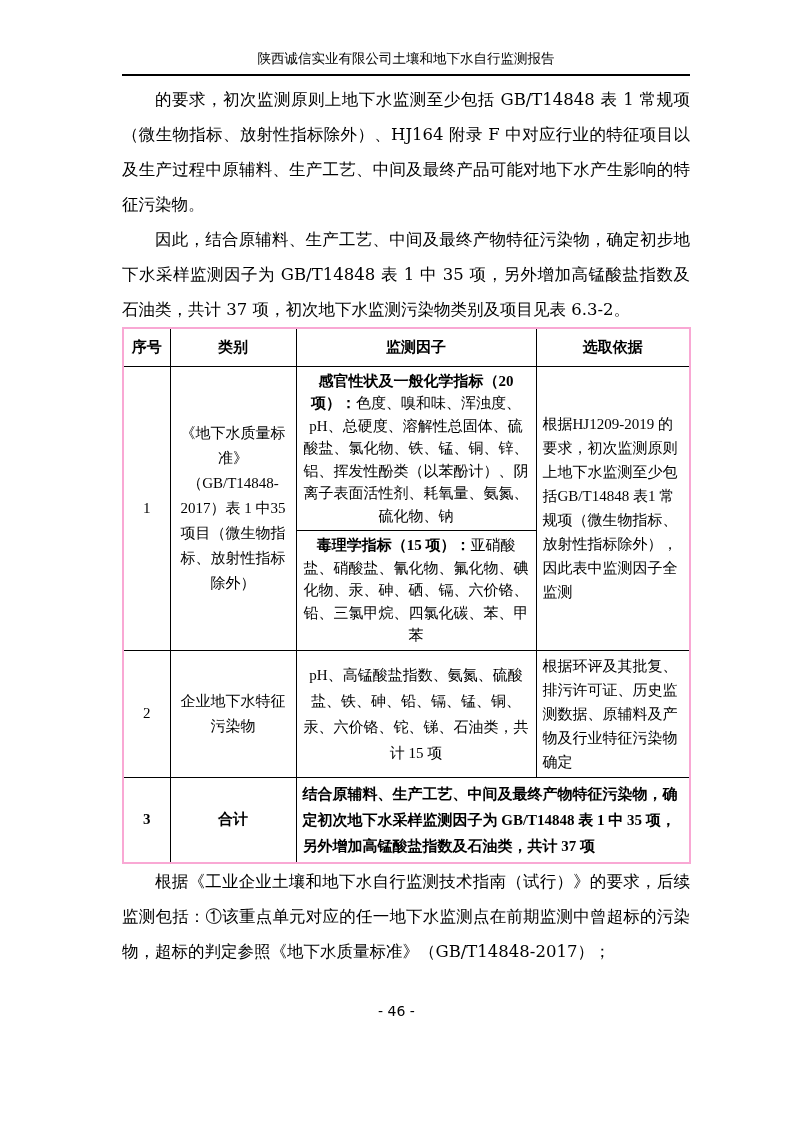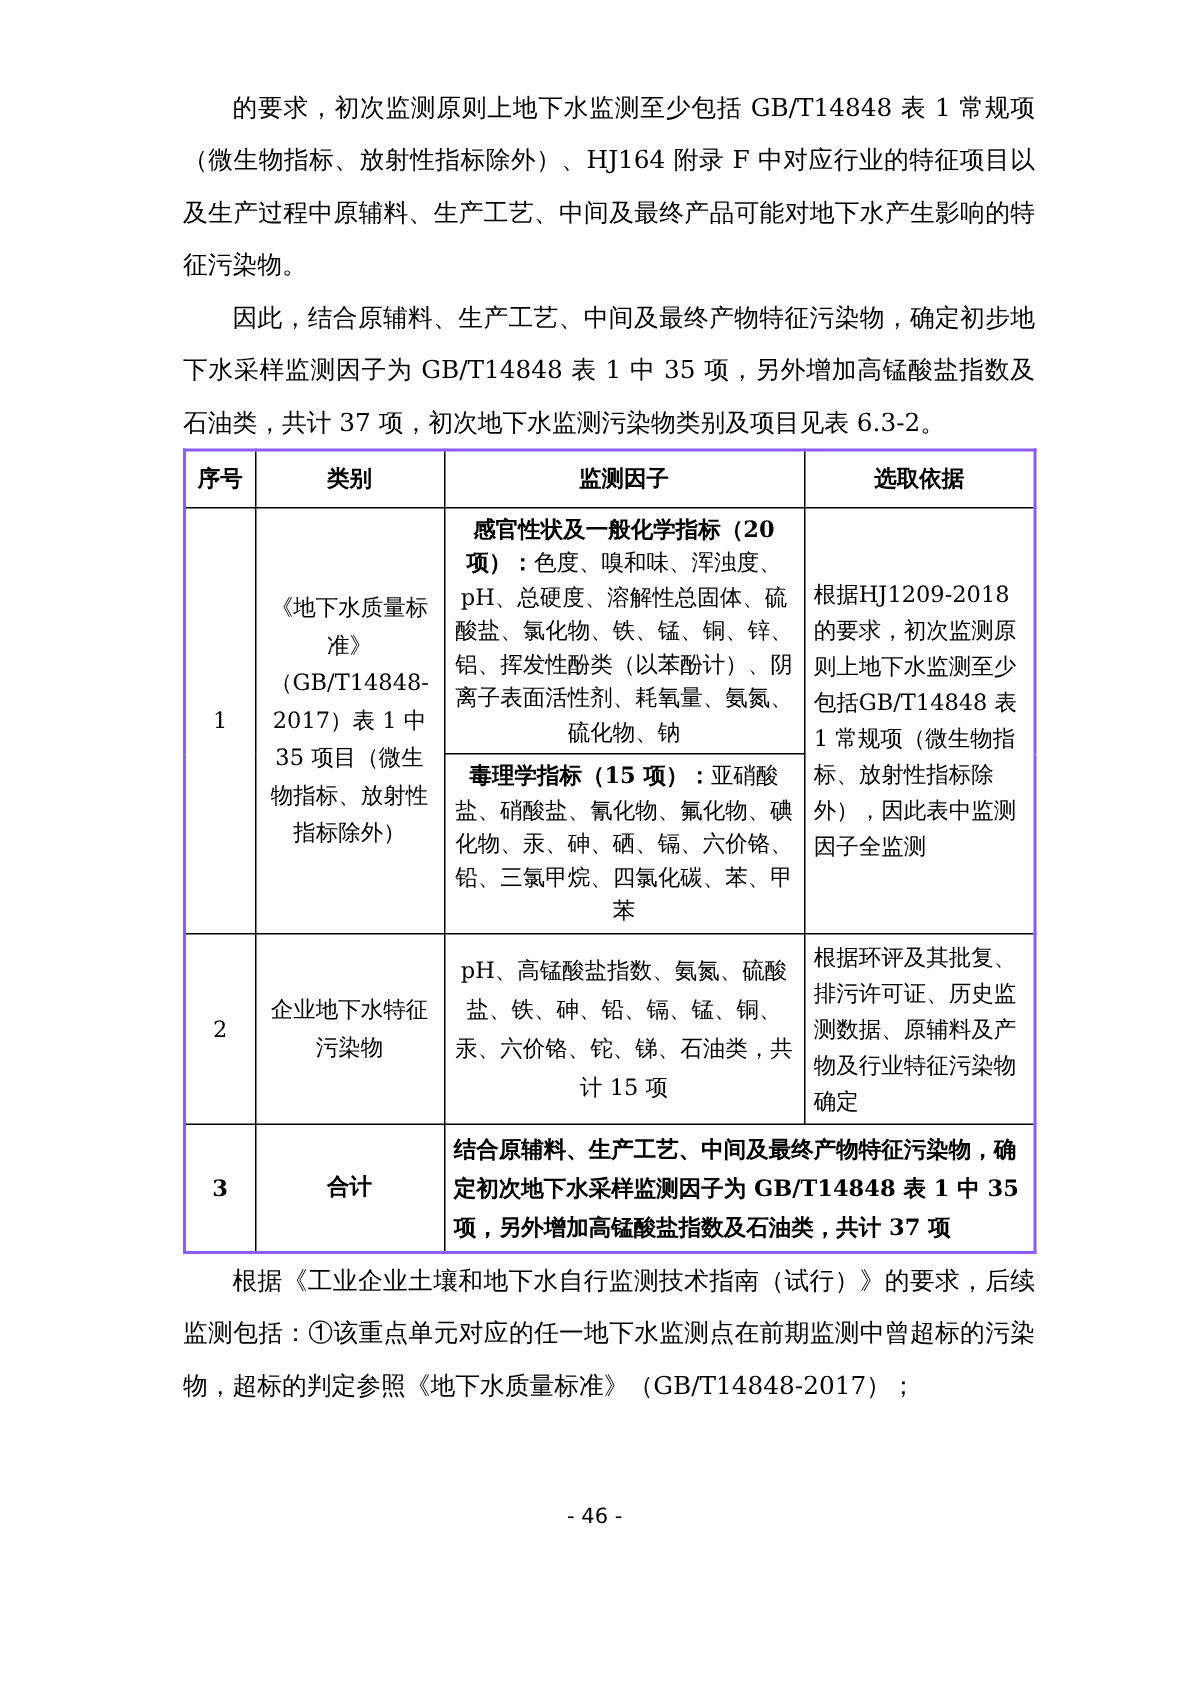--- a/index.html
+++ b/index.html
@@ -35,22 +35,23 @@
   .table-caption {
     text-align: center;
     font-weight: bold;
     font-size: 14.5px;
     line-height: 20px;
     margin: 6px 0 5px 0;
   }
   table.data-table {
     width: 100%;
     border-collapse: collapse;
-    border: 2px solid #8b5cf6;
+    border: 2px solid #f9a8d4;
     table-layout: fixed;
+    font-family: Liberation Serif, serif;
   }
   table.data-table td, table.data-table th {
     border: 1px solid #000000;
     padding: 3px 6px;
     font-size: 15px;
     vertical-align: middle;
     overflow: hidden;
   }
   th.col-head {
     font-weight: bold;
@@ -84,20 +85,23 @@
     font-size: 14px;
     font-family: "DejaVu Sans", "Liberation Sans", sans-serif;
   }
 </style>
 </head>
 <body>
 
 <div class="page">
   <div class="content">
 
+    <div class="doc-header">
+      <span>陕西诚信实业有限公司土壤和地下水自行监测报告</span>
+    </div>
 
     <p class="body-par first">的要求，初次监测原则上地下水监测至少包括 GB/T14848 表 1 常规项（微生物指标、放射性指标除外）、HJ164 附录 F 中对应行业的特征项目以及生产过程中原辅料、生产工艺、中间及最终产品可能对地下水产生影响的特征污染物。</p>
     <p class="body-par">因此，结合原辅料、生产工艺、中间及最终产物特征污染物，确定初步地下水采样监测因子为 GB/T14848 表 1 中 35 项，另外增加高锰酸盐指数及石油类，共计 37 项，初次地下水监测污染物类别及项目见表 6.3-2。</p>
 
 
     <table class="data-table">
       <colgroup>
         <col style="width:47px">
         <col style="width:126px">
         <col style="width:240px">
@@ -109,21 +113,21 @@
         <th class="col-head">类别</th>
         <th class="col-head">监测因子</th>
         <th class="col-head">选取依据</th>
       </tr>
       <tr style="height:113px;">
         <td class="cell-seq" rowspan="2">1</td>
         <td class="cell-category" rowspan="2">《地下水质量标准》（GB/T14848-2017）表 1 中35 项目（微生物指标、放射性指标除外）</td>
         <td class="cell-factor">
           <span class="bold">感官性状及一般化学指标（20 项）：</span><span>色度、嗅和味、浑浊度、pH、总硬度、溶解性总固体、硫酸盐、氯化物、铁、锰、铜、锌、铝、挥发性酚类（以苯酚计）、阴离子表面活性剂、耗氧量、氨氮、硫化物、钠</span>
         </td>
-        <td class="cell-basis" rowspan="2">根据HJ1209-2018 的要求，初次监测原则上地下水监测至少包括GB/T14848 表1 常规项（微生物指标、放射性指标除外），因此表中监测因子全监测</td>
+        <td class="cell-basis" rowspan="2">根据HJ1209-2019 的要求，初次监测原则上地下水监测至少包括GB/T14848 表1 常规项（微生物指标、放射性指标除外），因此表中监测因子全监测</td>
       </tr>
       <tr style="height:89px;">
         <td class="cell-factor">
           <span class="bold">毒理学指标（15 项）：</span><span>亚硝酸盐、硝酸盐、氰化物、氟化物、碘化物、汞、砷、硒、镉、六价铬、铅、三氯甲烷、四氯化碳、苯、甲苯</span>
         </td>
       </tr>
       <tr style="height:103px;">
         <td class="cell-seq">2</td>
         <td class="cell-category">企业地下水特征污染物</td>
         <td class="cell-factor" style="line-height:26px;margin-left:17px;">pH、高锰酸盐指数、氨氮、硫酸盐、铁、砷、铅、镉、锰、铜、汞、六价铬、铊、锑、石油类，共计 15 项</td>

